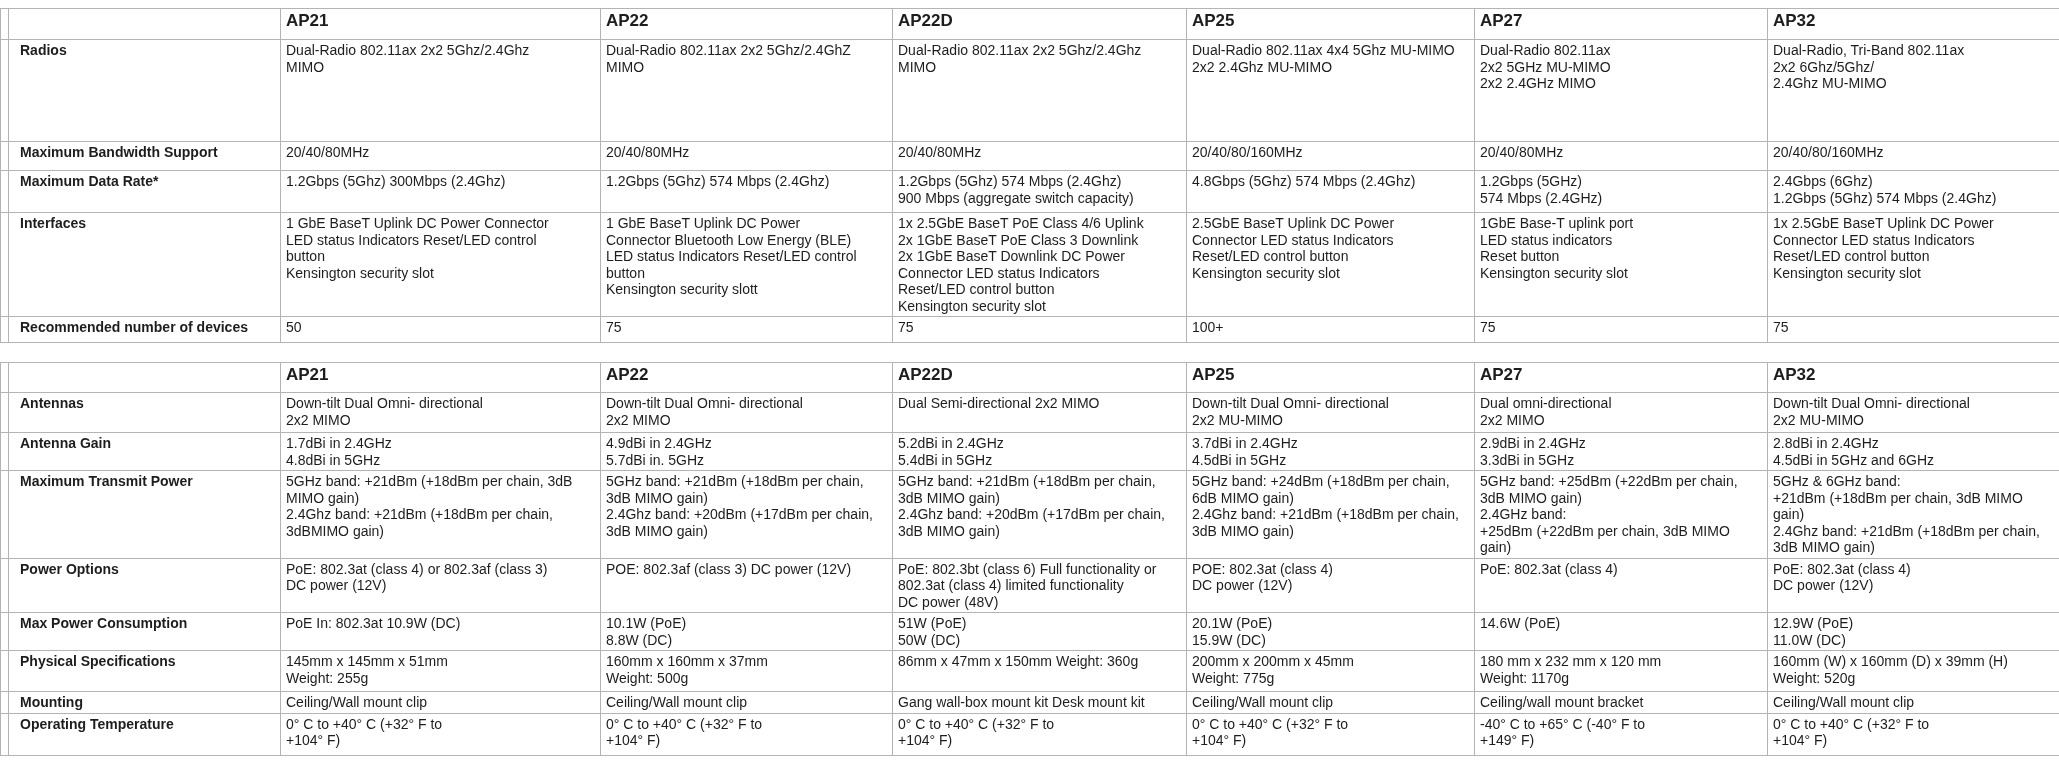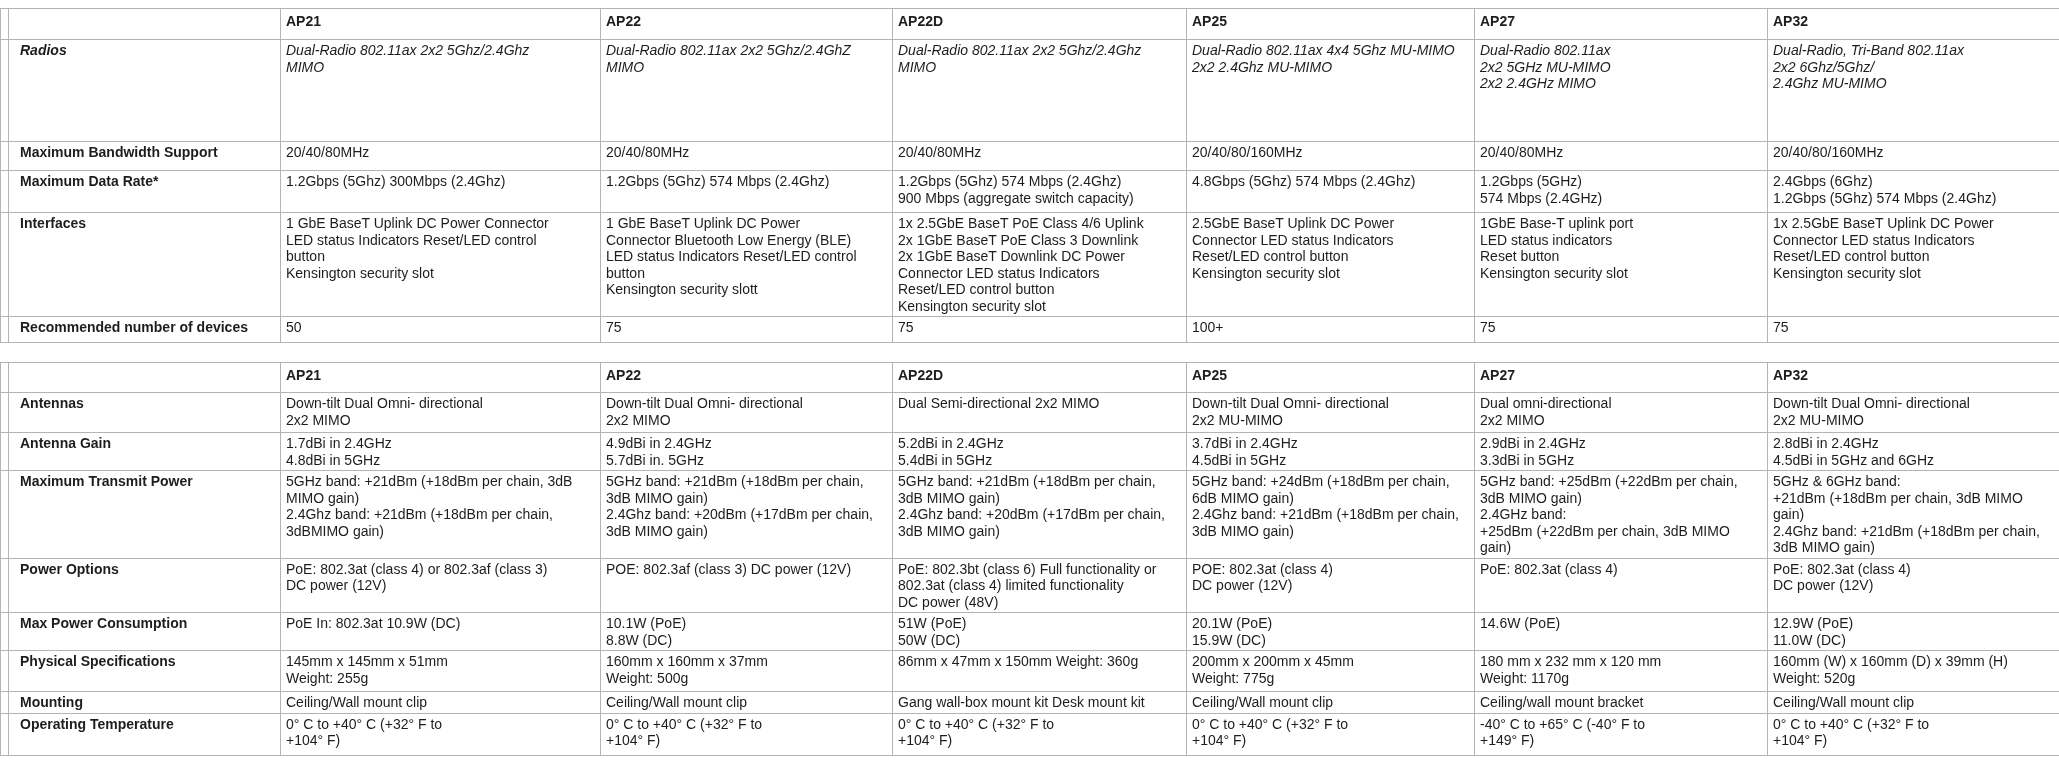--- a/index.html
+++ b/index.html
@@ -26,21 +26,21 @@
     text-align: left;
     font-size: 14px;
     line-height: 16.5px;
     font-weight: normal;
     padding: 2px 6px 2px 5px;
     overflow: hidden;
     white-space: pre-line;
   }
   .spec-table th.col-header {
     font-weight: bold;
-    font-size: 14px;
+    font-size: 17px;
     padding-top: 4px;
   }
   .spec-table td.row-label {
     font-weight: bold;
     padding-left: 11px;
   }
   .spec-table td.gutter-cell { padding: 0; }
 </style>
 </head>
 <body>
@@ -62,21 +62,21 @@
         <td></td>
         <th class="col-header">AP21</th>
         <th class="col-header">AP22</th>
         <th class="col-header">AP22D</th>
         <th class="col-header">AP25</th>
         <th class="col-header">AP27</th>
         <th class="col-header">AP32</th>
       </tr>
     </thead>
     <tbody>
-      <tr style="height: 102px; font-style: italic;">
+      <tr style="height: 102px;">
         <td class="gutter-cell"></td>
         <td class="row-label">Radios</td>
         <td>Dual-Radio 802.11ax 2x2 5Ghz/2.4Ghz
 MIMO</td>
         <td>Dual-Radio 802.11ax 2x2 5Ghz/2.4GhZ MIMO</td>
         <td>Dual-Radio 802.11ax 2x2 5Ghz/2.4Ghz
 MIMO</td>
         <td>Dual-Radio 802.11ax 4x4 5Ghz MU-MIMO
 2x2 2.4Ghz MU-MIMO</td>
         <td>Dual-Radio 802.11ax

